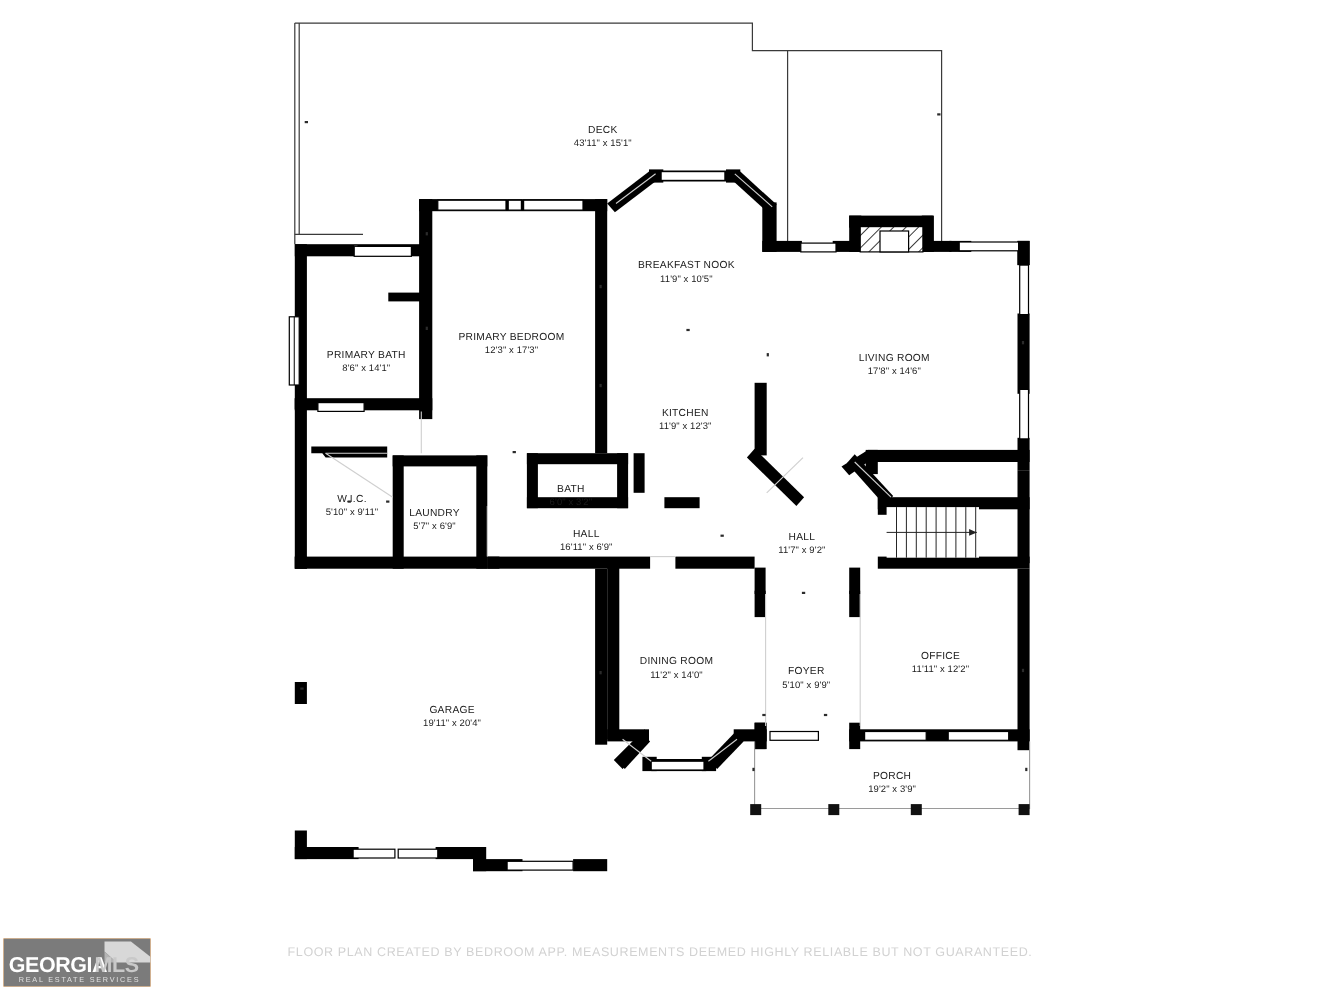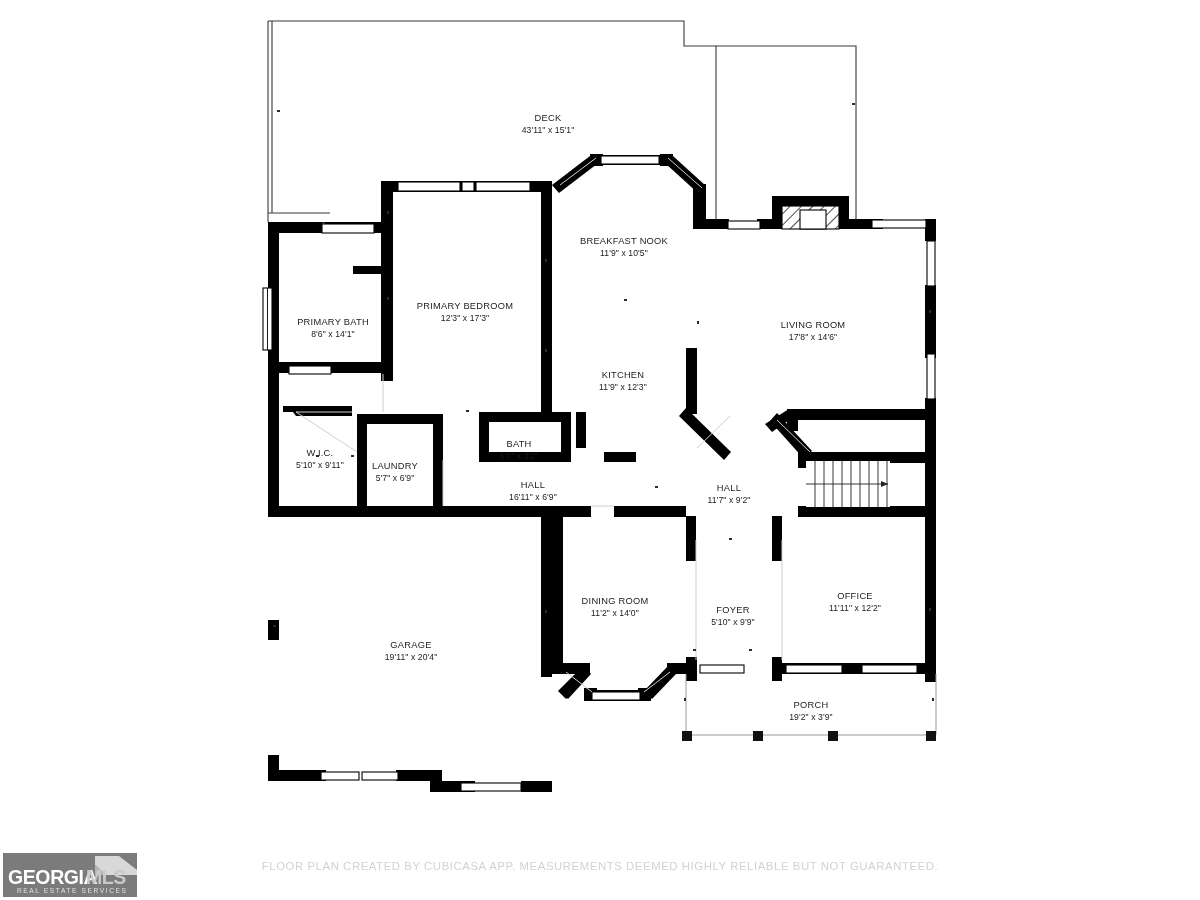--- a/index.html
+++ b/index.html
@@ -400,21 +400,21 @@
     <rect x="749" y="649" width="3" height="2"></rect>
     <rect x="273" y="625" width="3" height="2"></rect>
     <rect x="545" y="610" width="2" height="3"></rect>
     <rect x="929" y="608" width="2" height="3"></rect>
     <rect x="684" y="698" width="2" height="3"></rect>
     <rect x="932" y="698" width="2" height="3"></rect>
   </g>
 </svg>
 </div>
 
-<div id="footer-note">FLOOR PLAN CREATED BY CUBICASA APP. MEASUREMENTS DEEMED HIGHLY RELIABLE BUT NOT GUARANTEED.</div>
+<div id="footer-note">FLOOR PLAN CREATED BY BEDROOM APP. MEASUREMENTS DEEMED HIGHLY RELIABLE BUT NOT GUARANTEED.</div>
 
 <div id="mls-logo">
   <svg class="logo-svg" width="134" height="44" viewBox="0 0 134 44">
     <rect x="0" y="0" width="134" height="44" fill="#7b7b7b"></rect>
     <polygon points="92,3 116,3 134,17 134,22 103,22 92,12" fill="#d8d8d8"></polygon>
     <polygon points="92,12 103,22 92,22" fill="#b4b4b4"></polygon>
     <text class="logo-main" x="5" y="31" fill="#ffffff">GEORGIA</text>
     <text class="logo-main" x="83" y="31" fill="#c9c9c9">MLS</text>
     <text class="logo-sub" x="14" y="40">REAL ESTATE SERVICES</text>
   </svg>

